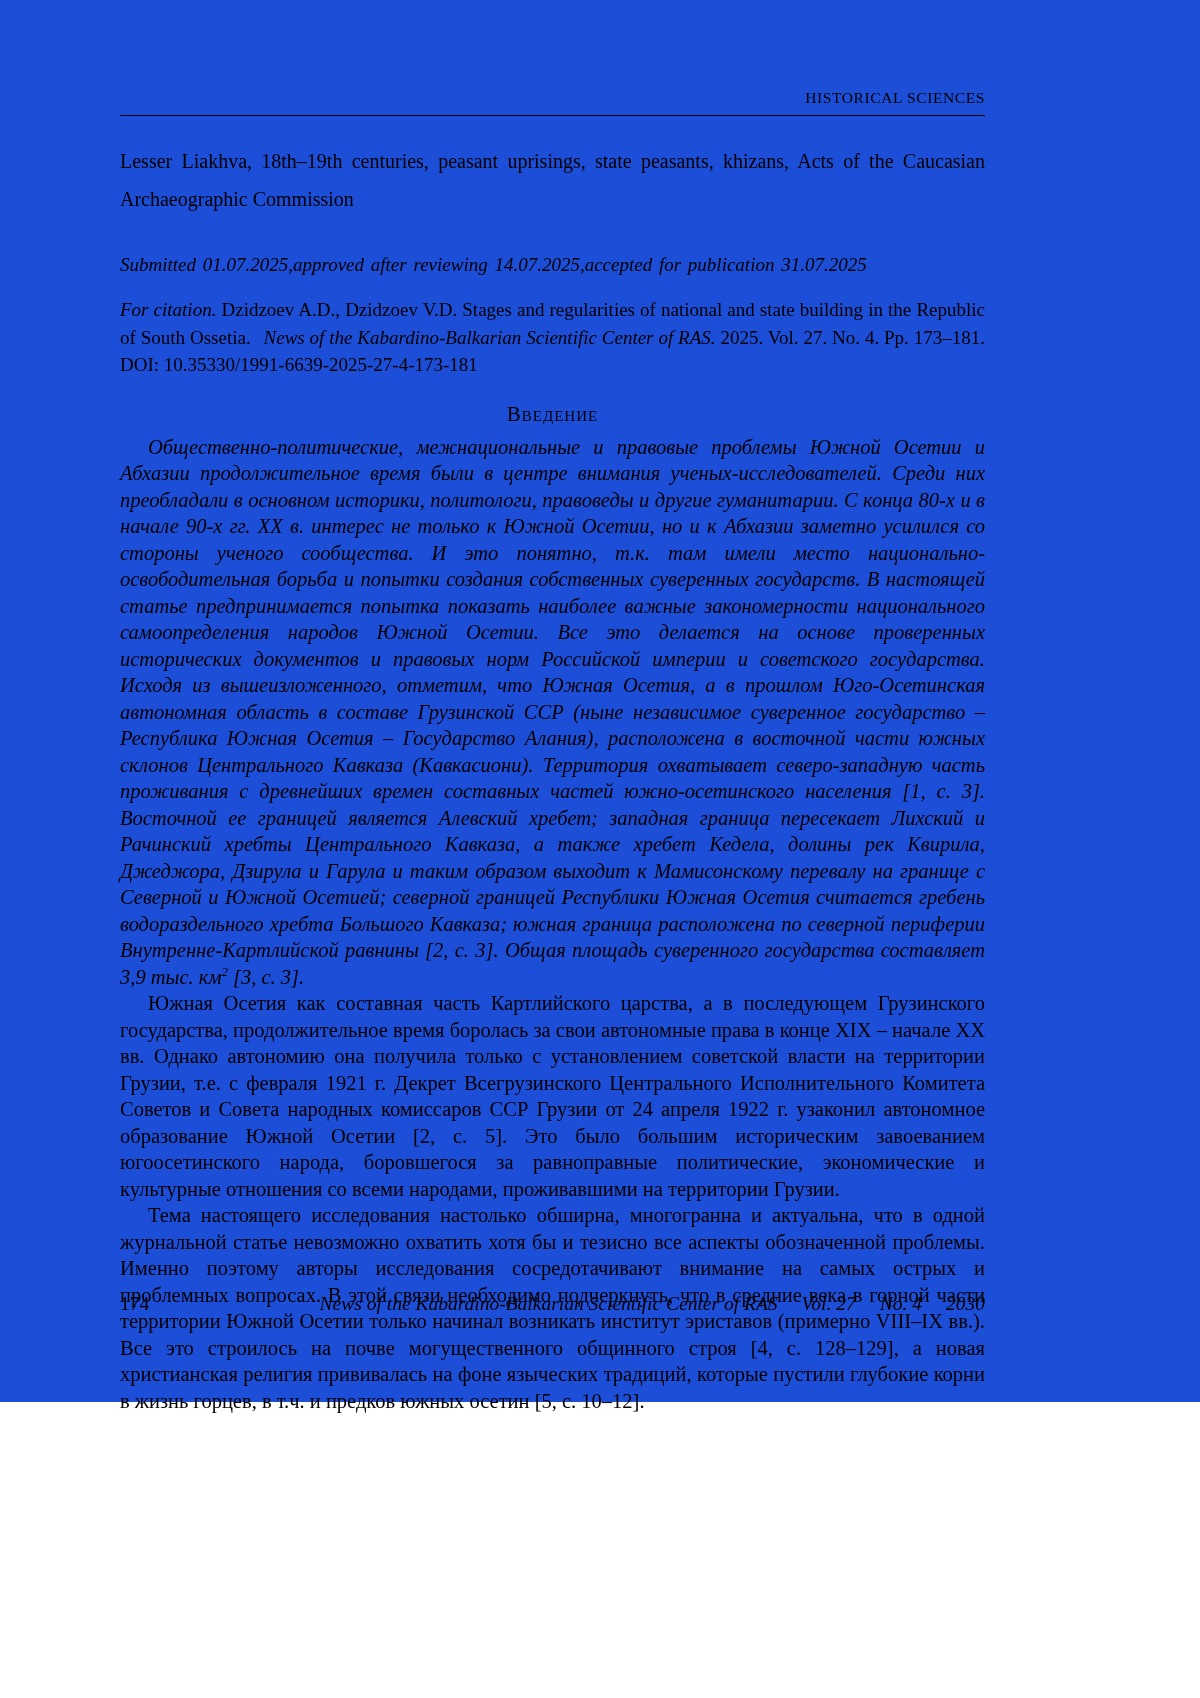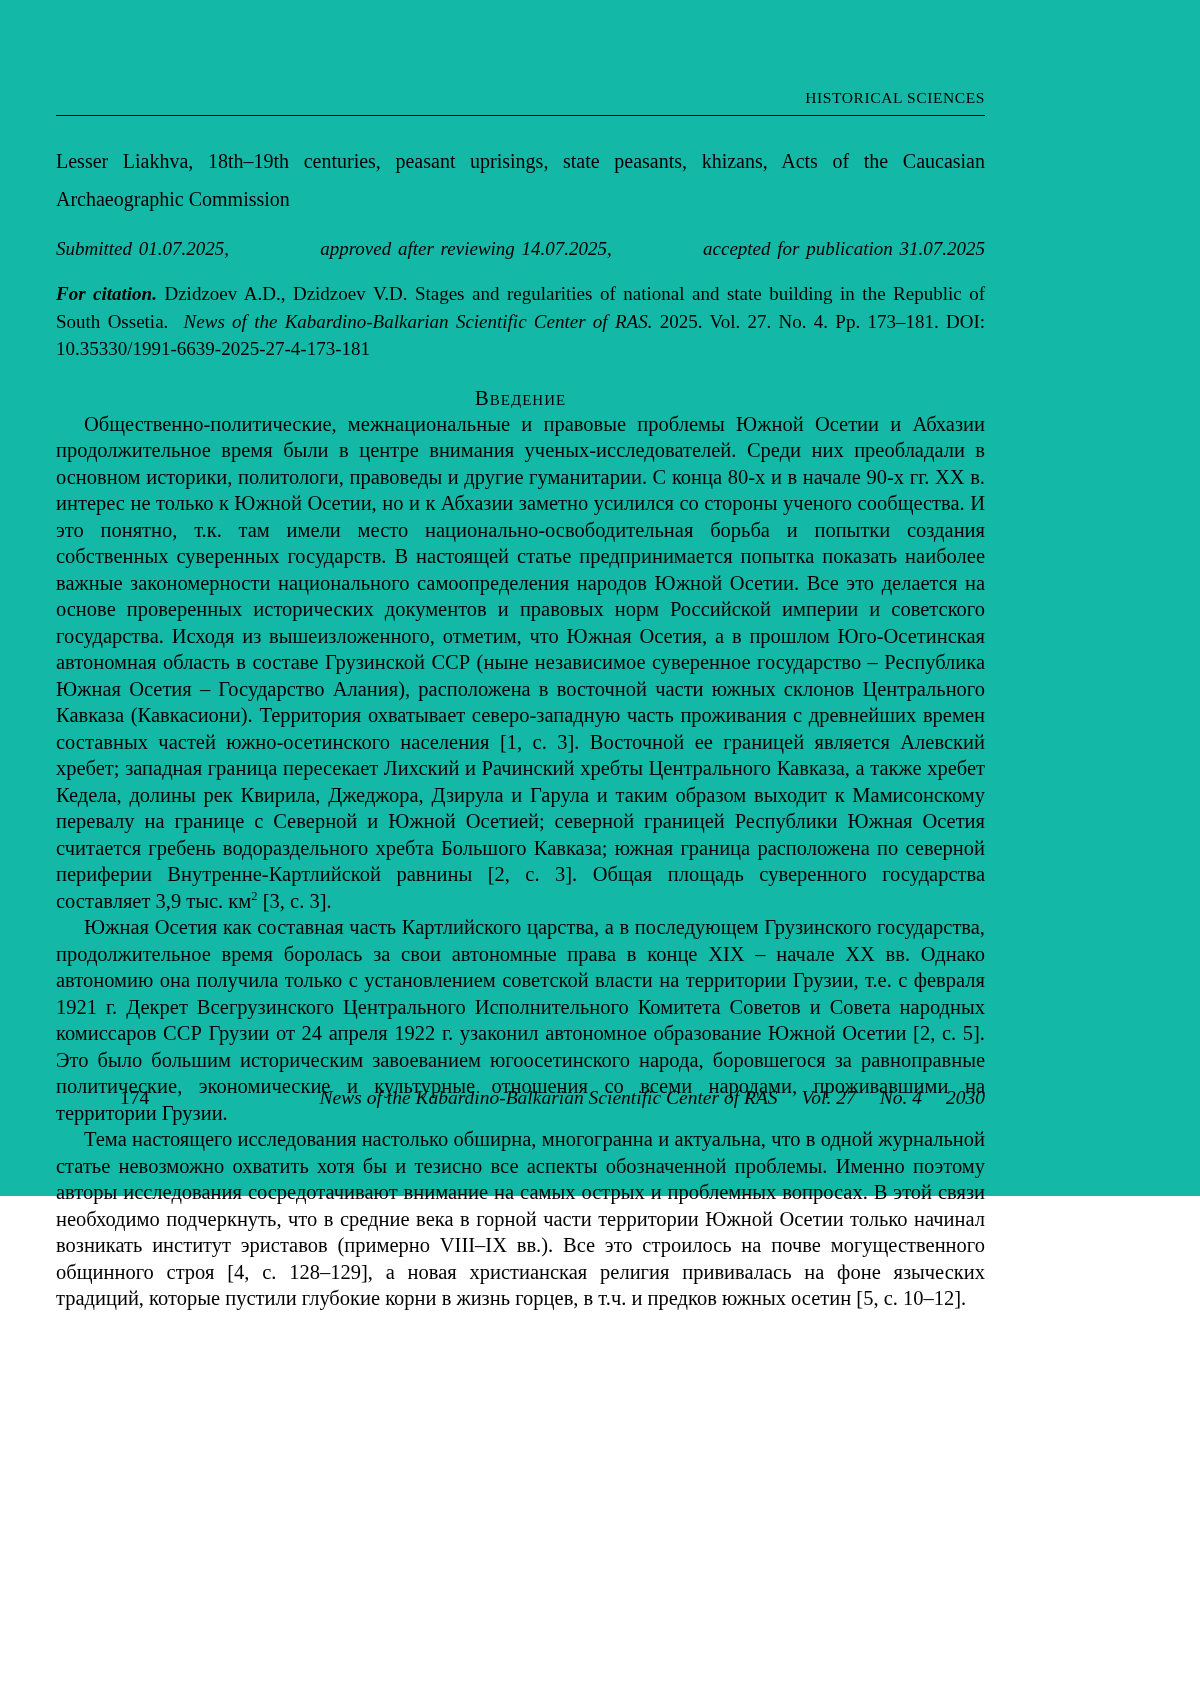--- a/index.html
+++ b/index.html
@@ -10,58 +10,58 @@
   body {
     width: 1200px;
     height: 1698px;
     font-family: "Liberation Serif", "DejaVu Serif", serif;
     color: #000000;
   }
   .page {
     position: relative;
     box-sizing: border-box;
     width: 1200px;
-    height: 1196px;
-    padding: 88px 215px 0 56px;
-    background: #14b8a6;
+    height: 1402px;
+    padding: 88px 215px 0 120px;
+    background: #1d4ed8;
   }
   .running-head {
     text-align: right;
     font-size: 15.5px;
     letter-spacing: 0.6px;
     line-height: 19px;
   }
   .header-rule {
     height: 0;
     border-bottom: 1.5px solid #000000;
     margin-top: 8px;
   }
   .keywords {
     margin: 26px 0 0 0;
     font-size: 20px;
     line-height: 38px;
     text-align: justify;
   }
   .dates-line {
-    margin-top: 18px;
+    margin-top: 34px;
     display: flex;
-    justify-content: space-between;
+    justify-content: flex-start;
     font-style: italic;
     font-size: 19px;
     line-height: 25px;
     word-spacing: 2px;
   }
   .citation {
     margin: 19px 0 0 0;
     font-size: 19px;
     line-height: 27.5px;
     text-align: justify;
   }
   .citation-label {
-    font-weight: bold;
+    font-weight: normal;
     font-style: italic;
   }
   .italic {
     font-style: italic;
     margin-left: 8px;
   }
   .section-heading {
     margin: 22px 0 0 0;
     font-size: 21px;
     font-weight: normal;
@@ -71,20 +71,22 @@
     line-height: 26px;
   }
   .body-para {
     margin: 0;
     font-size: 20.5px;
     line-height: 26.5px;
     text-align: justify;
     text-indent: 28px;
   }
   .body-para.first {
+    margin-top: 7px;
+    font-style: italic;
   }
   sup {
     font-size: 0.62em;
     line-height: 0;
     vertical-align: super;
   }
   .page-footer {
     position: absolute;
     left: 120px;
     right: 215px;

